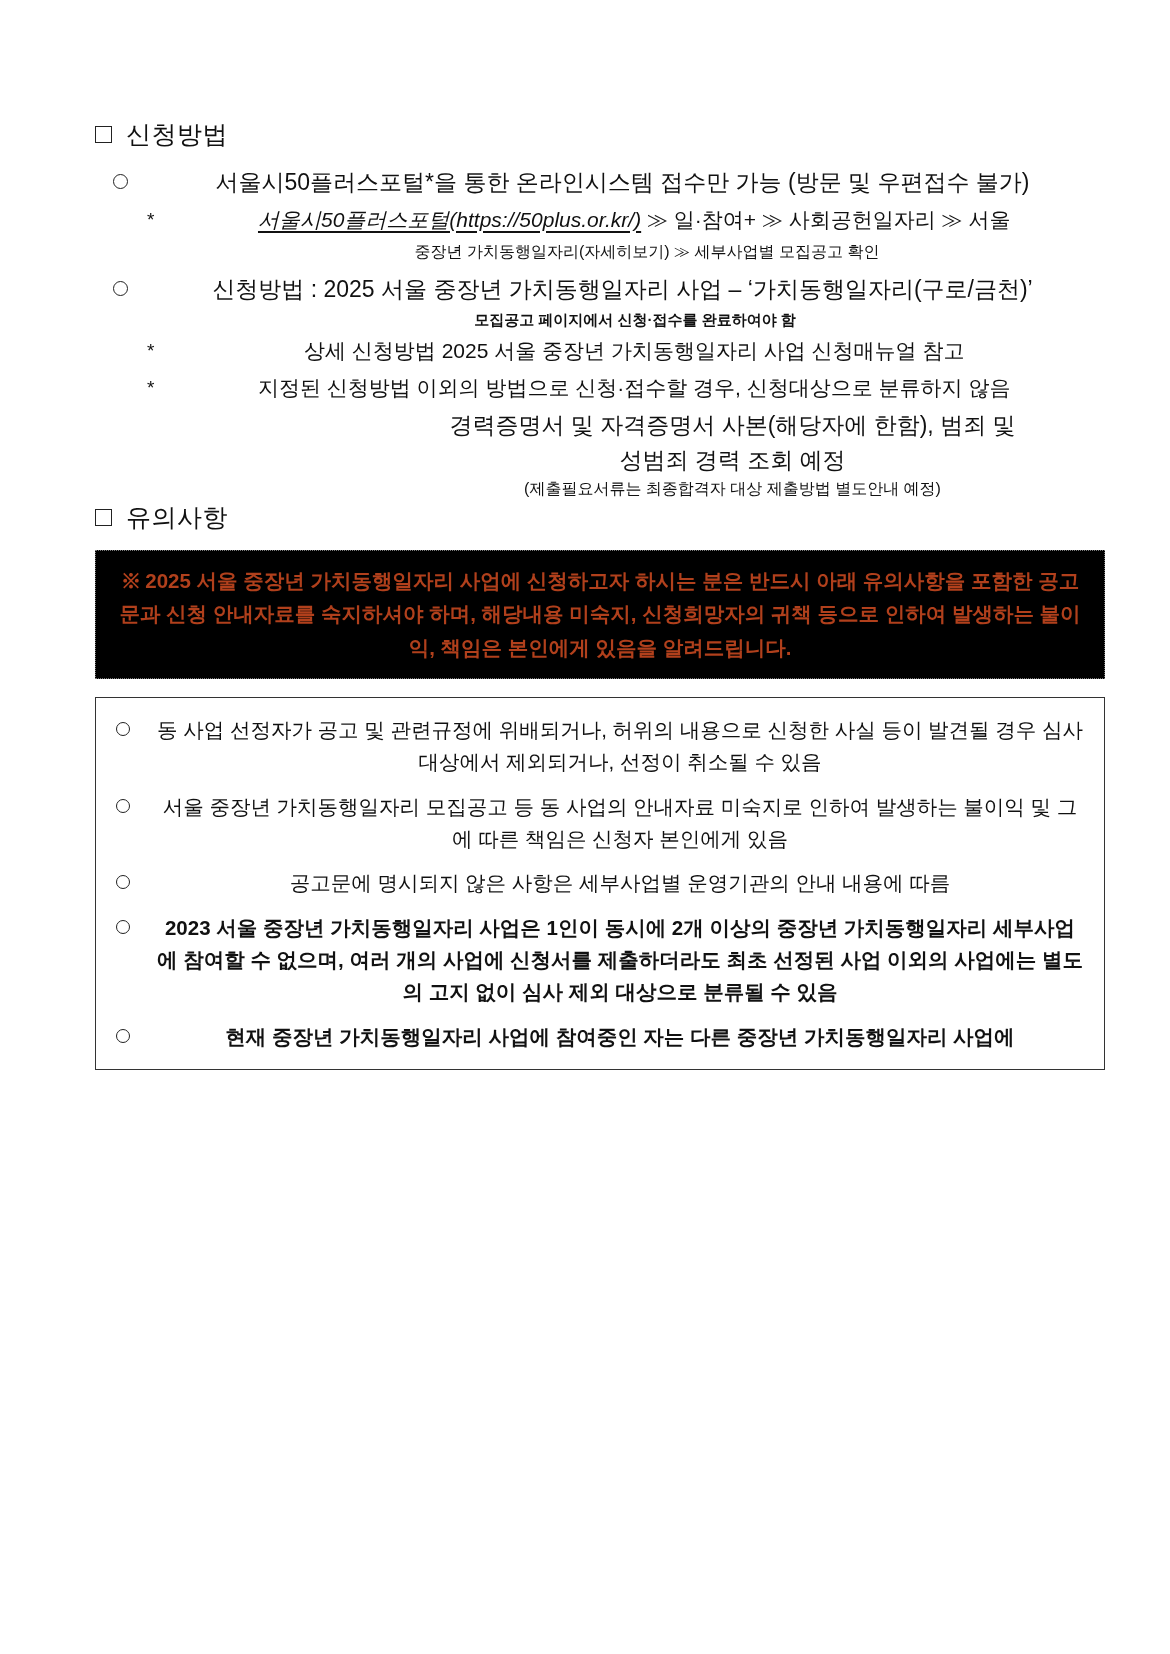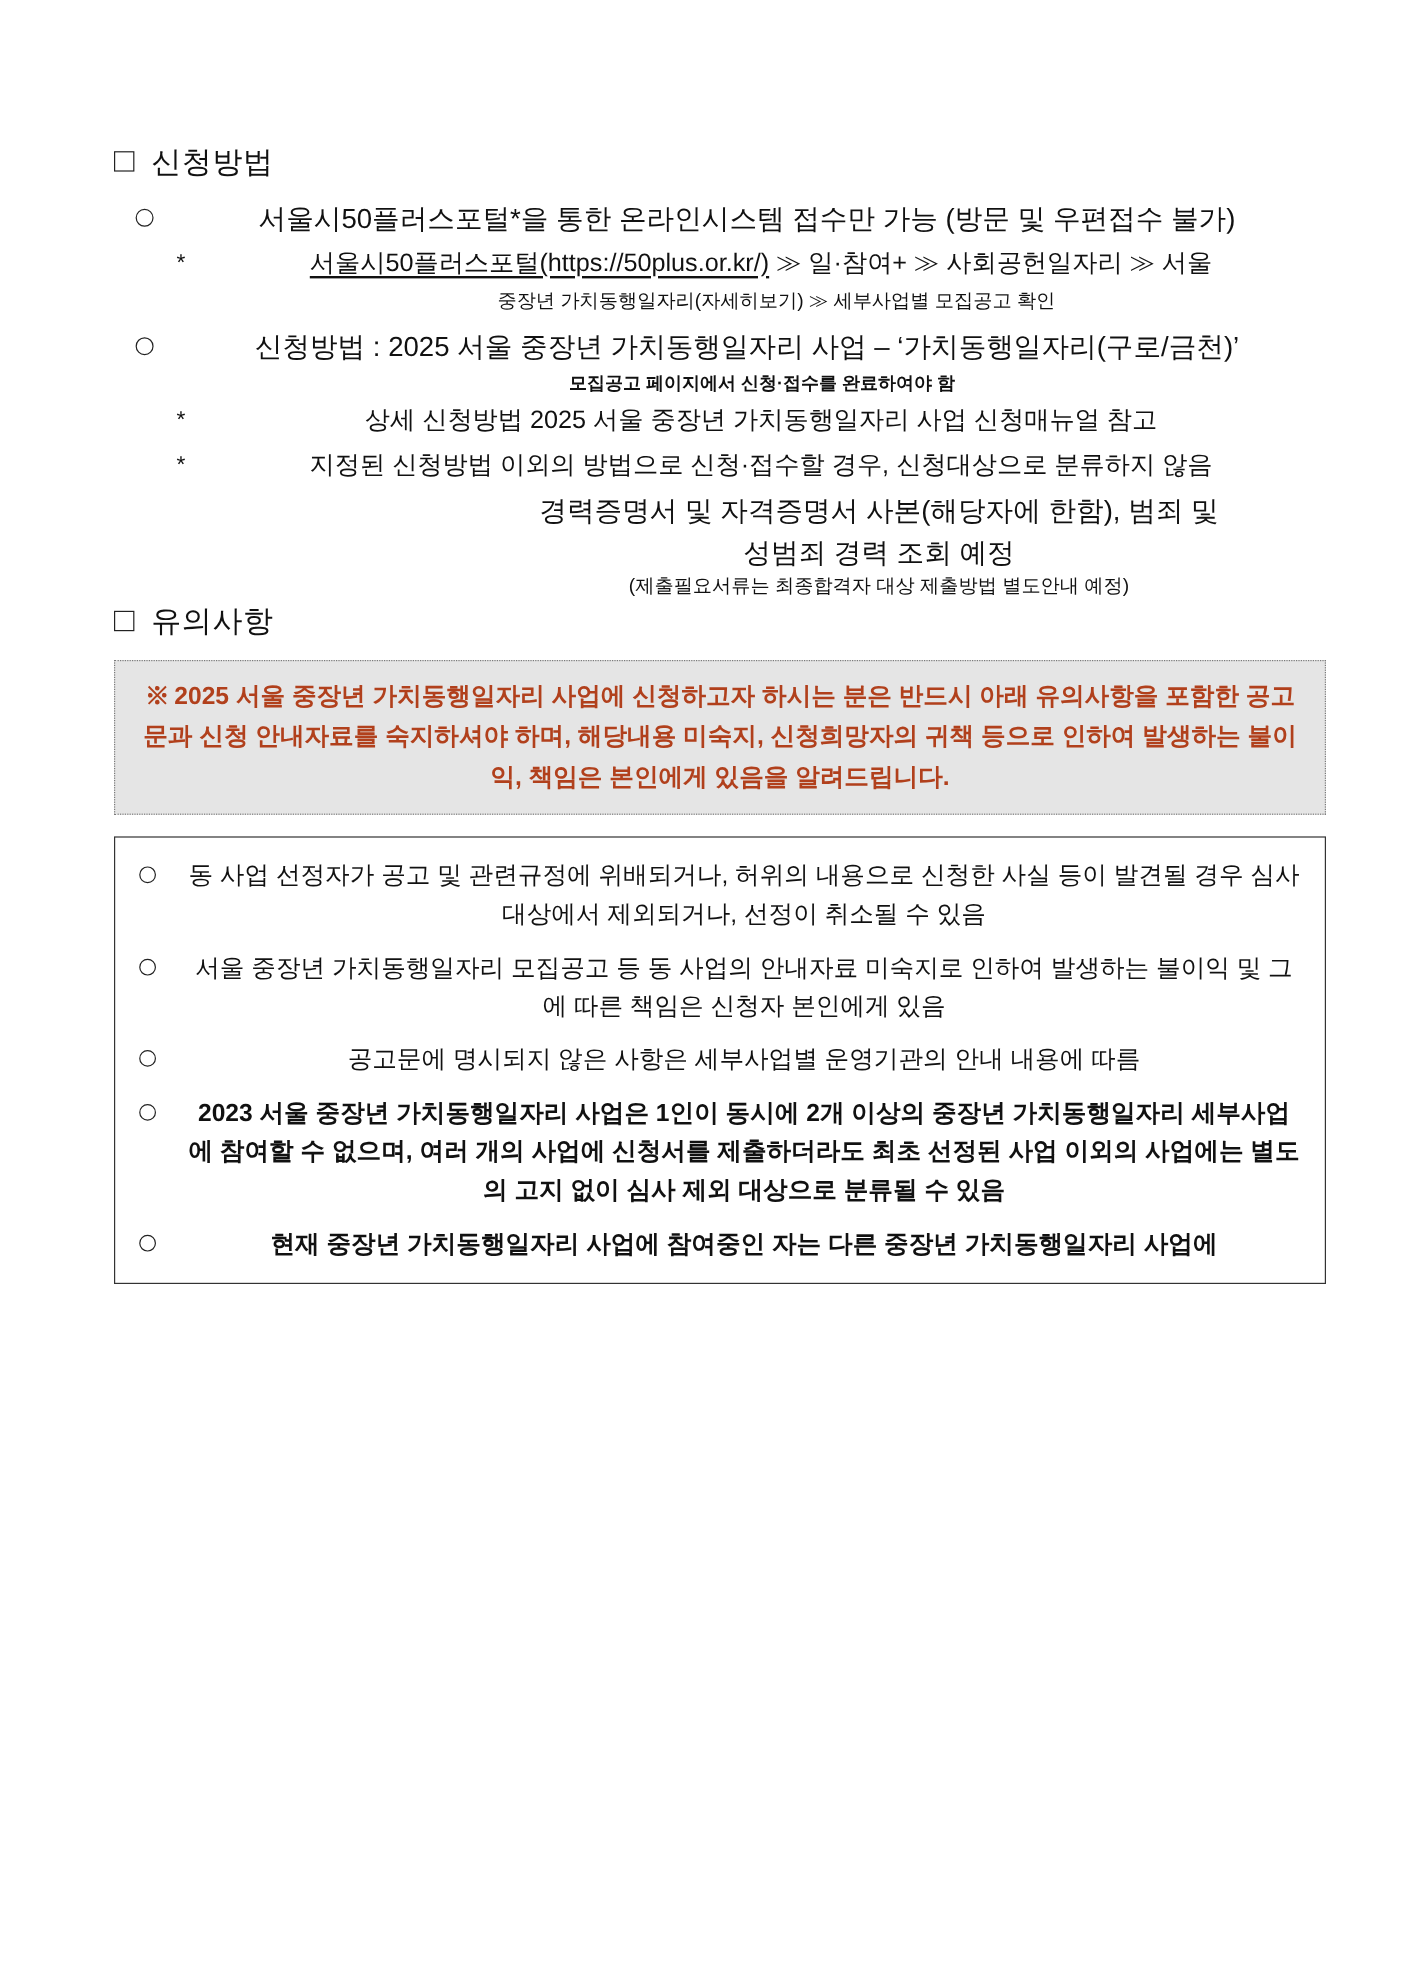--- a/index.html
+++ b/index.html
@@ -77,20 +77,21 @@
     margin: 4px 0 4px 52px;
   }
   .star {
     flex: 0 0 auto;
     font-size: 19px;
     line-height: 1.7;
   }
   .underline-span {
     text-decoration: underline;
     text-underline-offset: 4px;
+    font-style: italic;
   }
 
   .indent-line {
     font-size: 23px;
     line-height: 1.5;
     margin-left: 70px;
   }
   .indent-line2 {
     font-size: 15px;
     line-height: 1.5;
@@ -117,21 +118,21 @@
     left: 22px;
     top: 12px;
     font-size: 27px;
     font-weight: bold;
     letter-spacing: 0.5px;
   }
 
   
   .notice-box {
     border: 1px dotted #7a7a7a;
-    background: #e5e5e5;
+    background: #000000;
     padding: 13px 16px 14px 16px;
     margin-top: 16px;
     color: #b1401c;
     font-size: 20.5px;
     line-height: 1.62;
     font-weight: bold;
   }
   .notice-box .mark { margin-right: 4px; }
 
   

